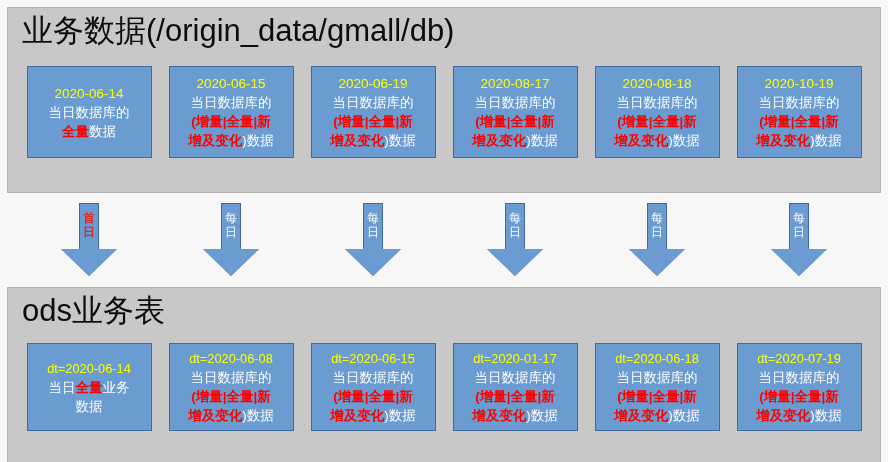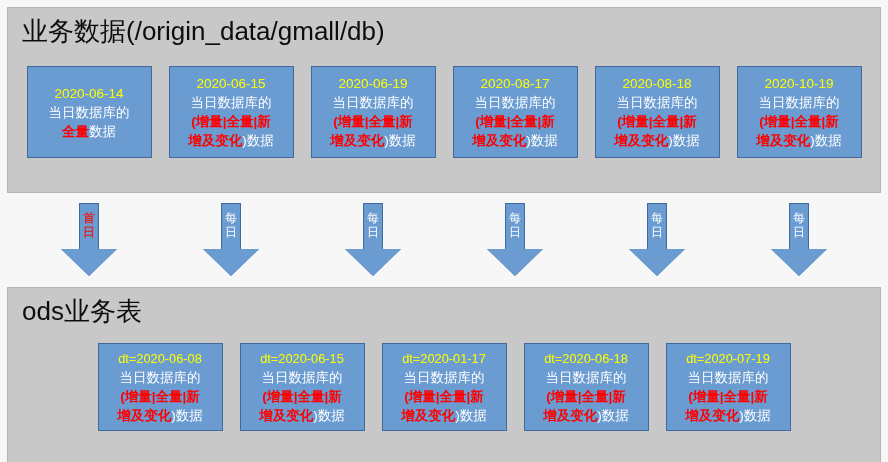--- a/index.html
+++ b/index.html
@@ -31,21 +31,21 @@
   #panel-ods {
     left: 7px;
     top: 287px;
     width: 874px;
     height: 193px;
   }
   .panel-title {
     position: absolute;
     left: 14px;
     top: 8px;
-    font-size: 26px;
+    font-size: 31px;
     line-height: 30px;
     color: #0d0d0d;
     white-space: nowrap;
     font-family: "Liberation Sans", "DejaVu Sans", sans-serif;
   }
 
   
   .box-row {
     position: absolute;
     left: 0;
@@ -252,20 +252,25 @@
           <span>日</span>
         </div>
       </div>
     </div>
   </div>
 
 <div class="panel" id="panel-ods">
   <div class="panel-title">ods业务表</div>
   <div class="box-row" id="row-ods">
       <div class="data-box">
+        <div class="box-date small">dt=2020-06-14</div>
+        <div class="box-line"><span class="plain-white">当日</span><span class="hl-red">全量</span><span class="plain-white">业务</span></div>
+        <div class="box-line">数据</div>
+      </div>
+      <div class="data-box">
         <div class="box-date small">dt=2020-06-08</div>
         <div class="box-line">当日数据库的</div>
         <div class="box-line"><span class="hl-red">(增量|全量|新</span></div>
         <div class="box-line"><span class="hl-red">增及变化</span><span class="plain-white">)数据</span></div>
       </div>
       <div class="data-box">
         <div class="box-date small">dt=2020-06-15</div>
         <div class="box-line">当日数据库的</div>
         <div class="box-line"><span class="hl-red">(增量|全量|新</span></div>
         <div class="box-line"><span class="hl-red">增及变化</span><span class="plain-white">)数据</span></div>

